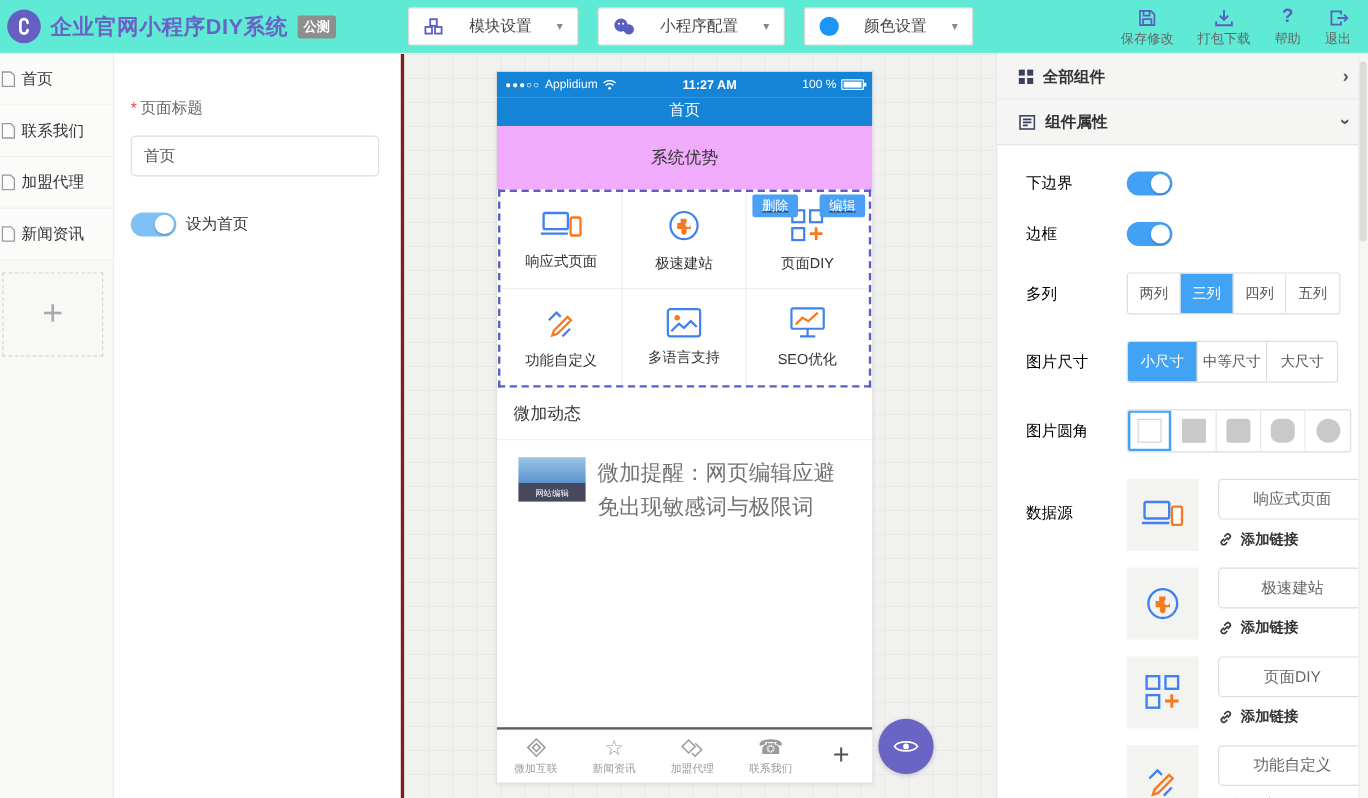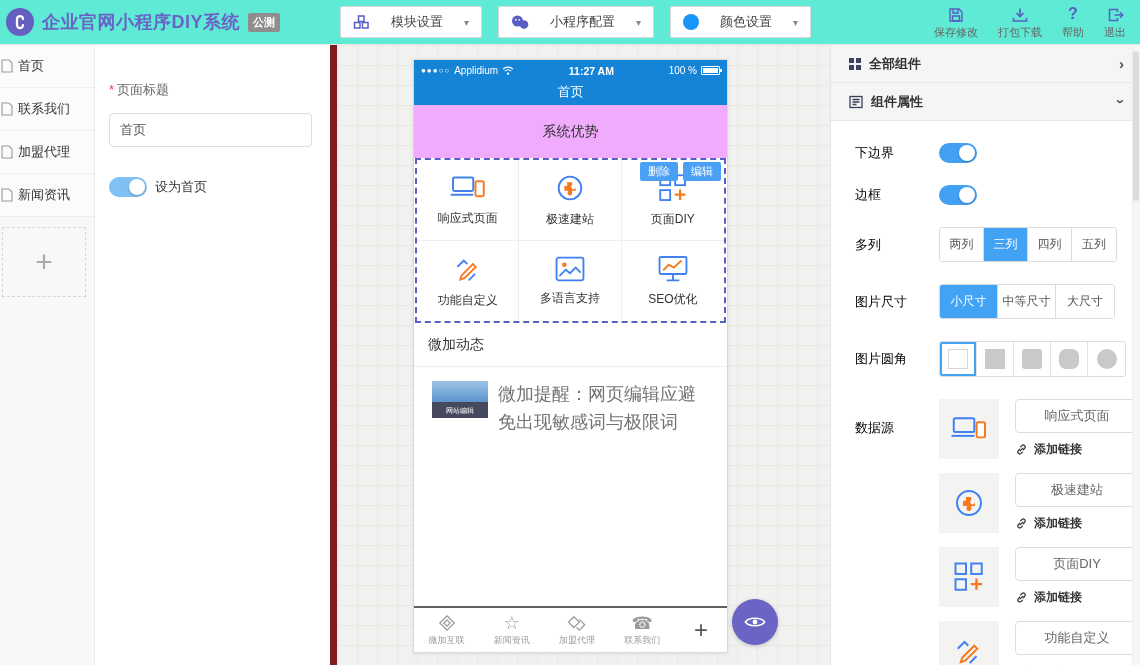--- a/index.html
+++ b/index.html
@@ -24,21 +24,21 @@
 
   
   .main { flex:1; display:flex; min-height:0; }
 
   
   .sidebar { width:95px; flex:0 0 95px; background:#f8f8f7; border-right:1px solid #ececea; overflow:hidden; }
   .page-item { height:43px; display:flex; align-items:center; gap:5px; padding-left:1px; border-bottom:1px solid #efefee; font-size:13px; color:#333; cursor:pointer; background:#fbfbfa; }
   .add-page { margin:10px 8px 0 2px; height:70px; border:1px dashed #d6d6d4; display:flex; align-items:center; justify-content:center; font-size:30px; color:#aaa; cursor:pointer; }
 
   
-  .form-panel { width:242px; flex:0 0 242px; background:#fff; border-right:7px solid #7f1d1d; padding:36px 18px 0 14px; }
+  .form-panel { width:242px; flex:0 0 242px; background:#fff; border-right:3px solid #7f1d1d; padding:36px 18px 0 14px; }
   .field-label { font-size:13px; color:#666; margin-bottom:14px; }
   .req { color:#e54545; margin-right:3px; }
   .text-input { width:100%; height:34px; border:1px solid #ddd; border-radius:4px; padding:0 10px; font-size:13px; color:#555; outline:none; background:#fff; }
   .toggle-row { margin-top:30px; display:flex; align-items:center; gap:8px; }
   .toggle { width:38px; height:20px; border-radius:10px; position:relative; cursor:pointer; flex:0 0 auto; }
   .toggle .knob { position:absolute; top:2px; right:2px; width:16px; height:16px; border-radius:50%; background:#fff; box-shadow:0 1px 2px rgba(0,0,0,.25); }
   .toggle.light { background:#7fc0f5; }
   .toggle.on { background:#42a0f5; }
 
   
@@ -67,21 +67,21 @@
   .banner-pill { display:inline-block; margin-top:11px; font-size:10px; padding:4px 14px; border:1px solid rgba(255,255,255,.8); border-radius:3px; background:rgba(110,110,110,.28); }
   .dots { display:flex; justify-content:center; align-items:center; gap:9px; margin-top:11px; }
   .dot { width:7px; height:7px; border-radius:50%; background:rgba(255,255,255,.5); }
   .dot.active { width:9px; height:9px; background:#fff; }
   .sec-title { height:53px; display:flex; align-items:center; justify-content:center; font-size:14px; color:#333; background:#f0abfc; }
   .feature-wrap { position:relative; margin:0 1px; border:2px dashed #5a5fc4; height:165px; background:#fff; }
   .feature-grid { display:flex; flex-wrap:wrap; height:100%; }
   .feature-cell { width:33.333%; height:50%; display:flex; flex-direction:column; align-items:center; justify-content:center; gap:6px; border-right:1px solid #eee; border-bottom:1px solid #eee; font-size:12px; color:#333; }
   .feature-cell:nth-child(3n){ border-right:none; }
   .feature-cell:nth-child(n+4){ border-bottom:none; }
-  .sel-actions { position:absolute; top:2px; right:3px; display:flex; gap:5px; z-index:3; }
+  .sel-actions { position:absolute; top:2px; right:3px; display:flex; gap:18px; z-index:3;text-decoration:underline; }
   .sel-btn { background:#4aa0f5; color:#fff; font-size:11px; padding:2px 8px; border-radius:2px; cursor:pointer; }
   .news-header { height:44px; display:flex; align-items:center; padding:0 14px; font-size:14px; color:#333; border-bottom:1px solid #eee; background:#fff; }
   .news-item { display:flex; gap:10px; padding:14px 14px 0 18px; background:#fff; }
   .news-thumb { width:56px; height:37px; flex:0 0 56px; background:linear-gradient(180deg,#9cc4e4 0%,#5b93cd 58%,rgba(45,48,72,.88) 58%); display:flex; align-items:flex-end; justify-content:center; color:#fff; font-size:7px; padding-bottom:2px; }
   .news-title { font-size:18px; color:#737373; line-height:1.55; }
   .tabbar { position:absolute; left:0; right:0; bottom:0; height:46px; background:#fff; border-top:2px solid #5f5f5f; display:flex; align-items:center; z-index:4; }
   .tab-item { flex:1; display:flex; flex-direction:column; align-items:center; justify-content:center; gap:1px; color:#9a9a9a; cursor:pointer; }
   .tab-item .t-ic { height:20px; display:flex; align-items:center; font-size:17px; color:#9a9a9a; }
   .tab-item .t-lbl { font-size:9px; }
   .tab-plus { flex:.8; text-align:center; font-size:24px; color:#555; font-weight:300; cursor:pointer; }

